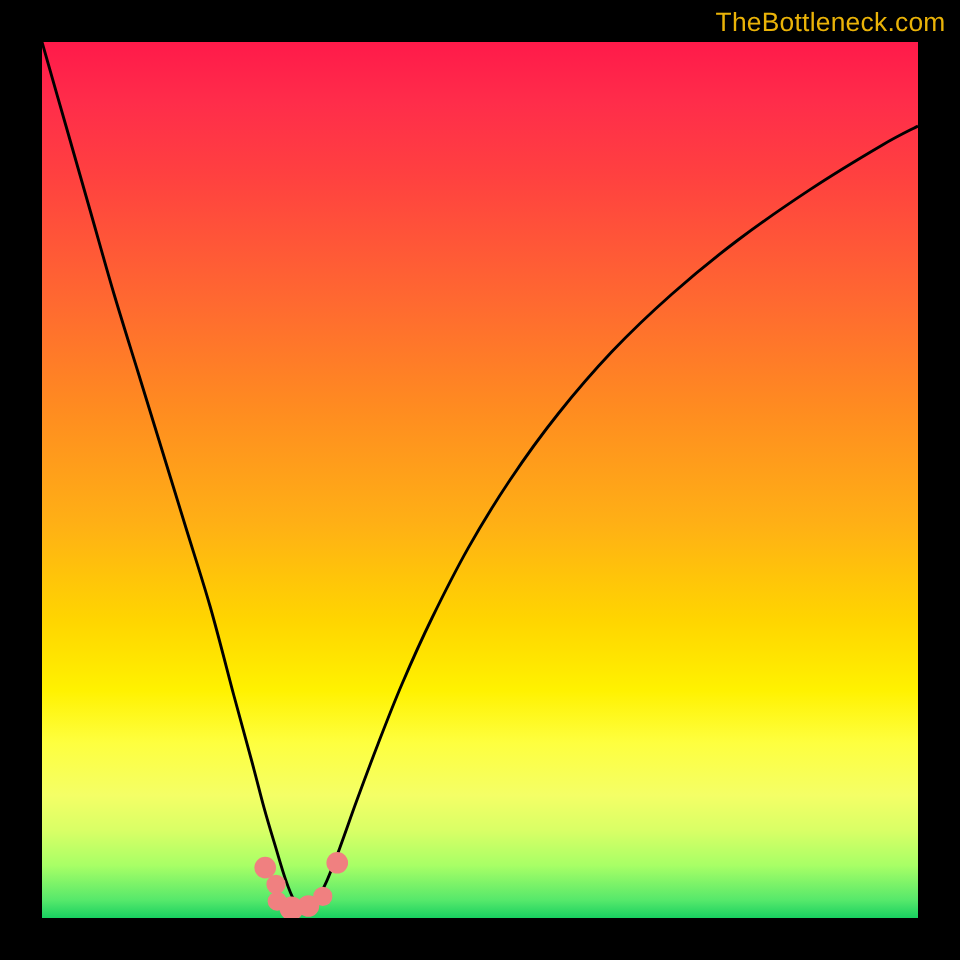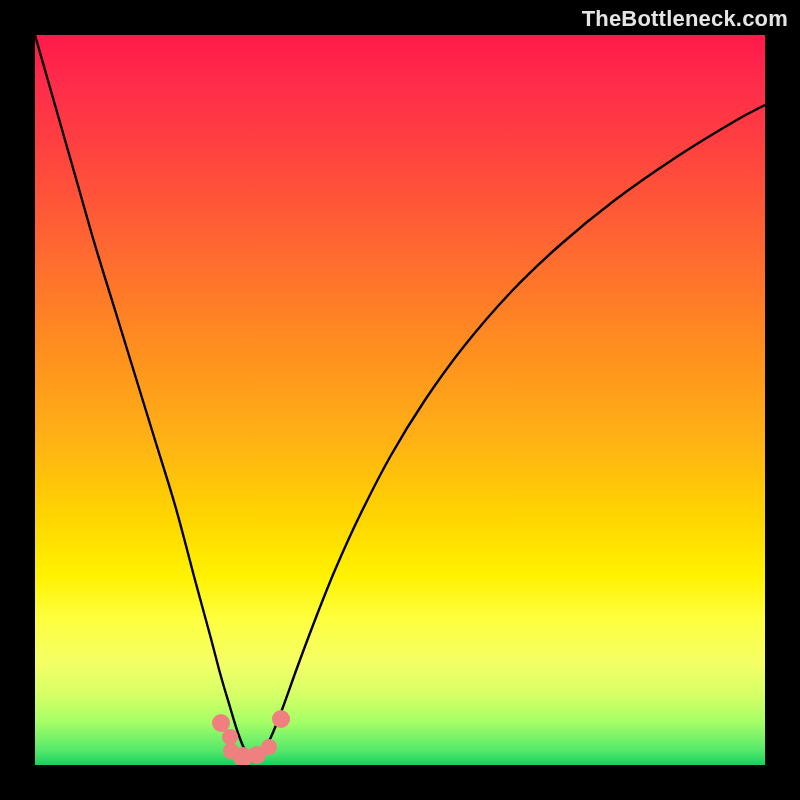--- a/index.html
+++ b/index.html
@@ -41,23 +41,23 @@
       #d9ff66 90%,
       #a8ff66 94%,
       #55e86b 98%,
       #18d060 100%
     );
   }
   .watermark {
     position: absolute;
     top: 6px;
     right: 12px;
-    color: #e5e5e5;
+    color: #eab308;
     font-size: 22px;
-    font-weight: 700;
+    font-weight: 400;
     letter-spacing: 0.2px;
   }
   svg.curves {
     position: absolute;
     left: 0;
     top: 0;
   }
 </style>
 </head>
 <body>

